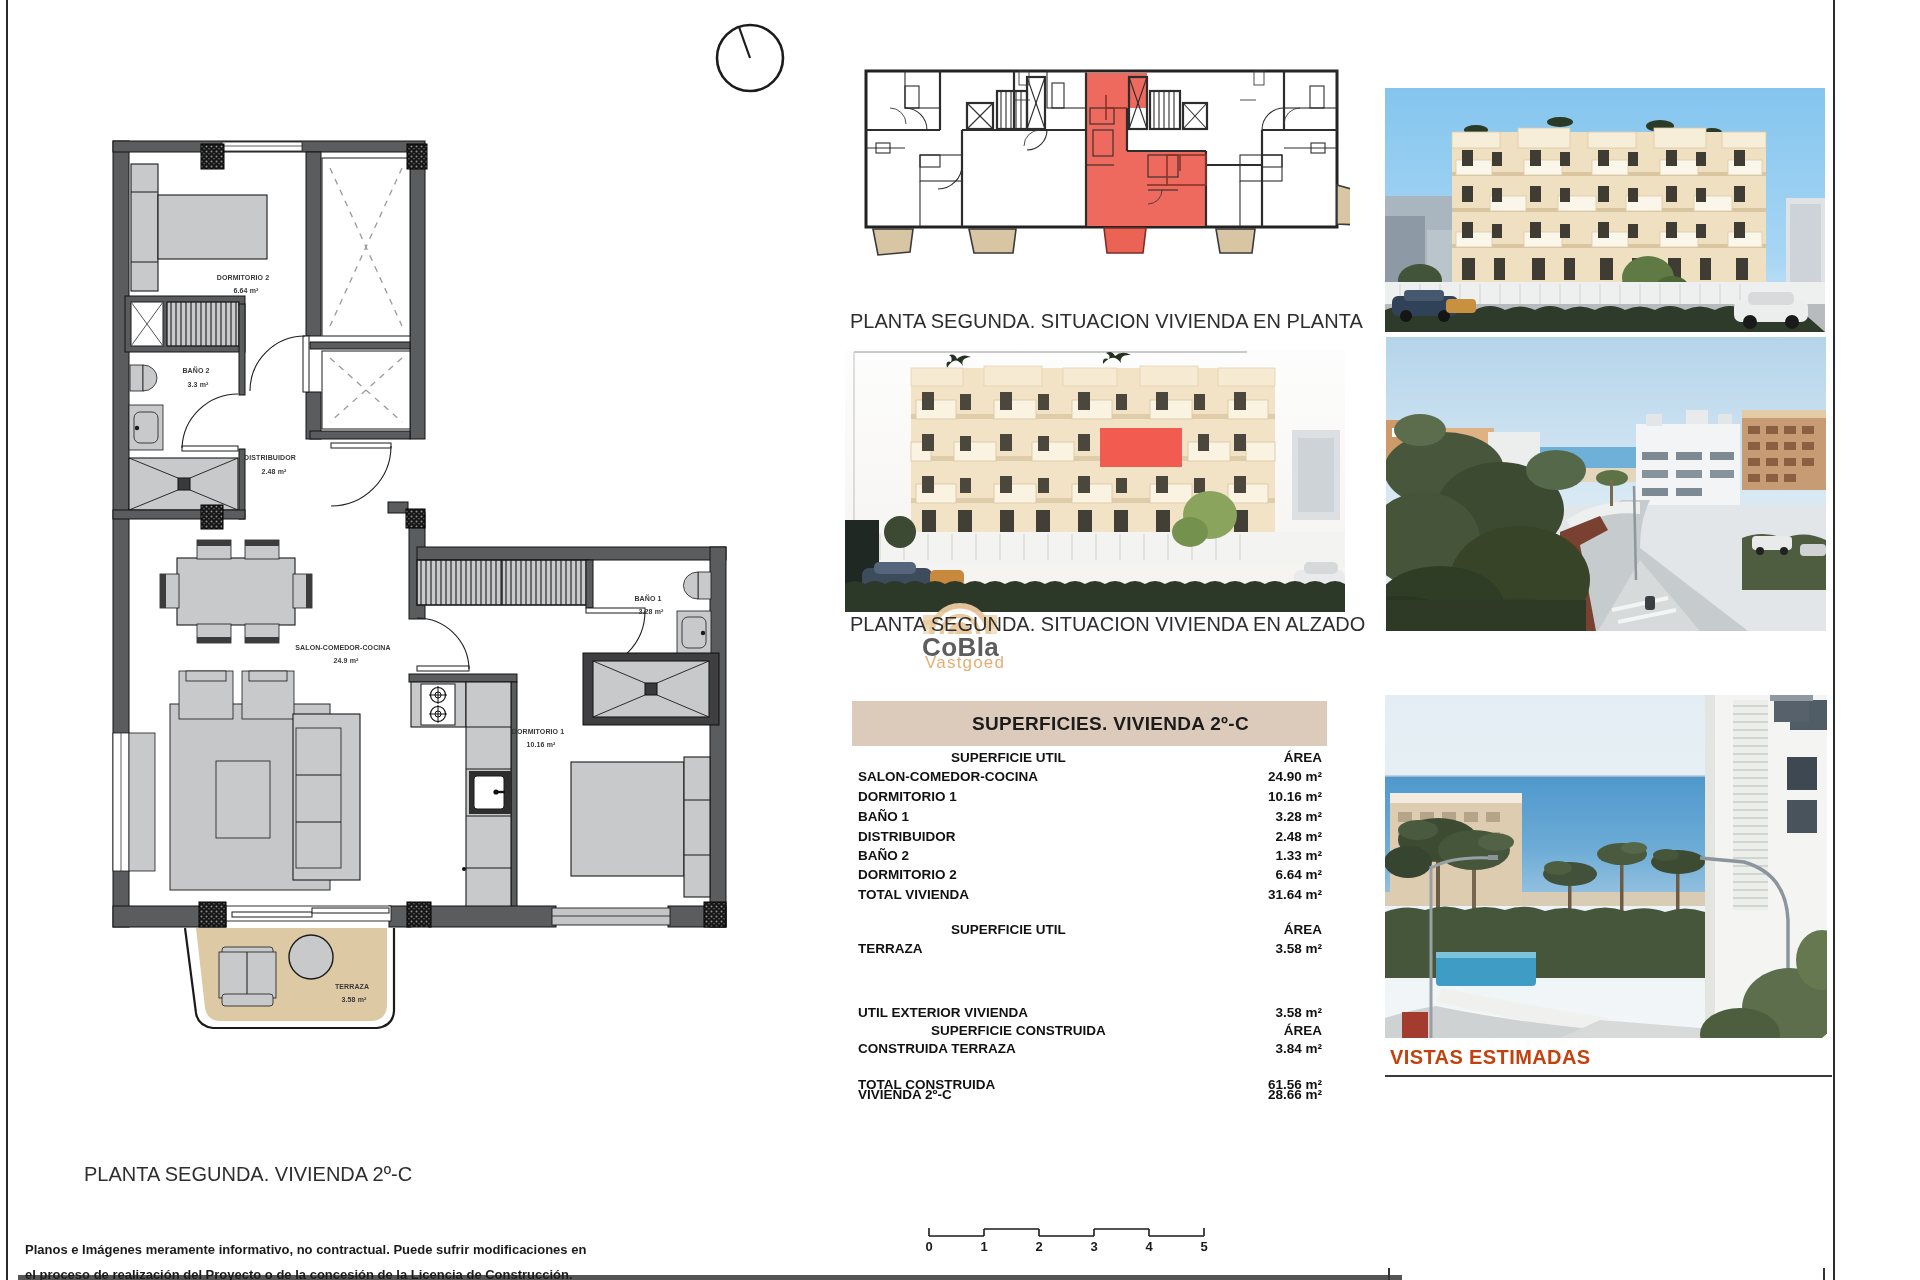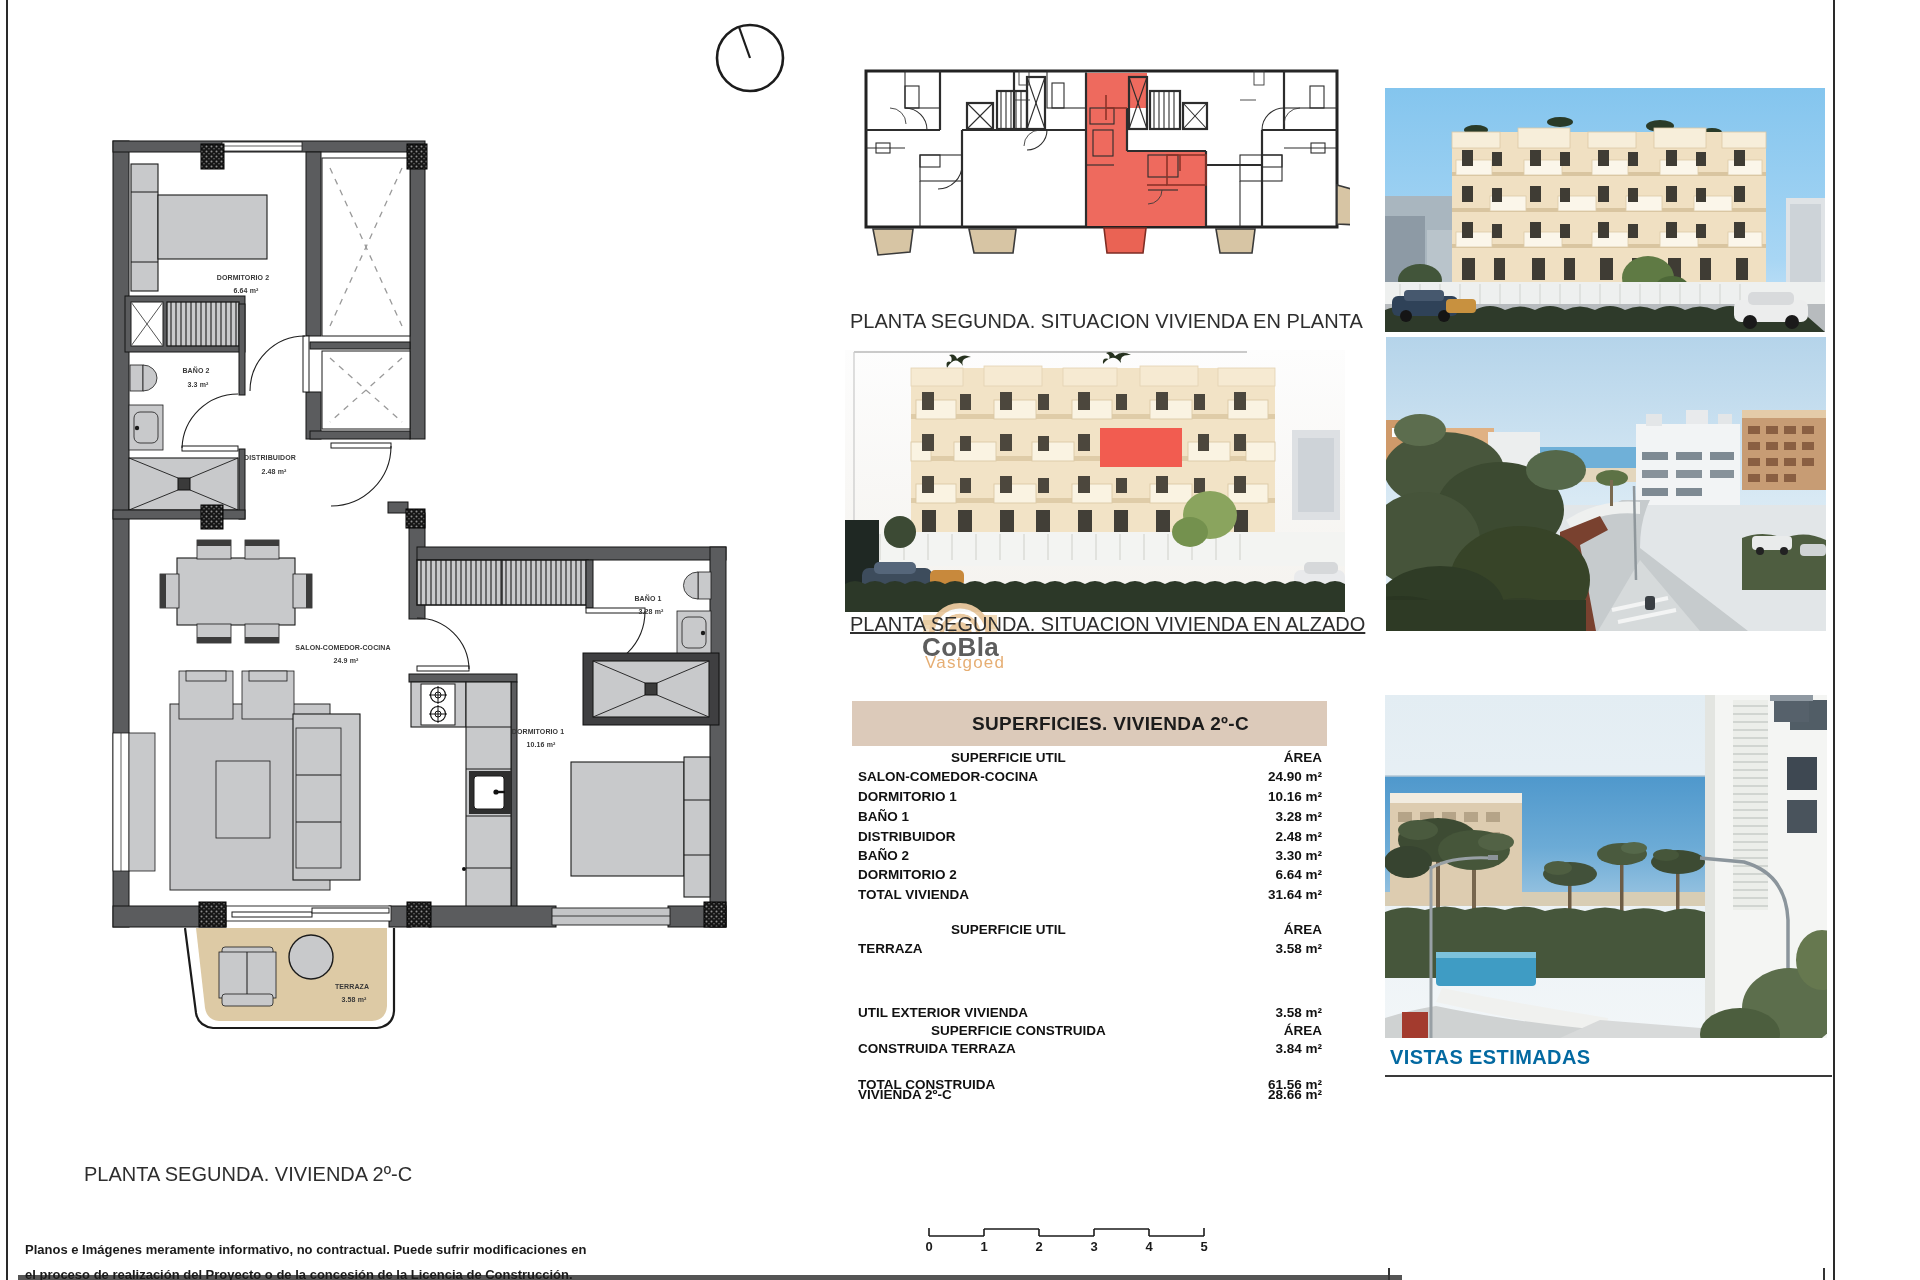--- a/index.html
+++ b/index.html
@@ -20,25 +20,25 @@
 <div class="abs" style="left:1388px;top:1268px;width:2px;height:12px;background:#333;"></div>
 <div class="abs" style="left:1823px;top:1268px;width:2px;height:12px;background:#333;"></div>
 
 <svg class="abs" style="left:700px;top:10px;" width="110" height="100" viewBox="700 10 110 100">
   <circle cx="750" cy="58" r="33" fill="none" stroke="#1c1c1c" stroke-width="2.6"></circle>
   <line x1="750" y1="58" x2="739" y2="27" stroke="#1c1c1c" stroke-width="2.2"></line>
 </svg>
 
 <div class="abs cap" style="left:850px;top:310px;">PLANTA SEGUNDA. SITUACION VIVIENDA EN PLANTA</div>
 
-<div class="abs cap" style="left:850px;top:613px;text-decoration:underline;">PLANTA SEGUNDA. SITUACION VIVIENDA EN ALZADO</div>
+<div class="abs cap" style="left:850px;top:613px;">PLANTA SEGUNDA. SITUACION VIVIENDA EN ALZADO</div>
 
 <div class="abs cap" style="left:84px;top:1163px;">PLANTA SEGUNDA. VIVIENDA 2º-C</div>
 
-<div class="abs" style="left:1390px;top:1046px;font-size:20px;font-weight:bold;color:#0369a1;letter-spacing:0.4px;">VISTAS ESTIMADAS</div>
+<div class="abs" style="left:1390px;top:1046px;font-size:20px;font-weight:bold;color:#c2410c;letter-spacing:0.4px;">VISTAS ESTIMADAS</div>
 
 <div class="abs" style="left:1385px;top:1075px;width:447px;height:2px;background:#3a3a3a;"></div>
 
 <div class="abs" style="left:25px;top:1237px;font-size:13px;font-weight:bold;color:#1b1b1b;line-height:25px;">
 Planos e Imágenes meramente informativo, no contractual. Puede sufrir modificaciones en<br>
 el proceso de realización del Proyecto o de la concesión de la Licencia de Construcción.
 </div>
 
 <svg class="abs" style="left:915px;top:1210px;" width="310" height="60" viewBox="915 1210 310 60">
   <g stroke="#1a1a1a" stroke-width="1.6" fill="none">
@@ -697,21 +697,21 @@
  .tv{position:absolute;right:0;top:0;}
 </style>
 <div class="trow" style="top:750px;">
     <span style="position:absolute;left:93px;">SUPERFICIE UTIL</span>
     <span class="tv">ÁREA</span>
   </div>
 <div class="trow" style="top:769px;">SALON-COMEDOR-COCINA<span class="tv">24.90 m²</span></div>
 <div class="trow" style="top:789px;">DORMITORIO 1<span class="tv">10.16 m²</span></div>
 <div class="trow" style="top:809px;">BAÑO 1<span class="tv">3.28 m²</span></div>
 <div class="trow" style="top:829px;">DISTRIBUIDOR<span class="tv">2.48 m²</span></div>
-<div class="trow" style="top:848px;">BAÑO 2<span class="tv">3.30 m²</span></div>
+<div class="trow" style="top:848px;">BAÑO 2<span class="tv">1.33 m²</span></div>
 <div class="trow" style="top:867px;">DORMITORIO 2<span class="tv">6.64 m²</span></div>
 <div class="trow" style="top:887px;">TOTAL VIVIENDA<span class="tv">31.64 m²</span></div>
 <div class="trow" style="top:922px;">
     <span style="position:absolute;left:93px;">SUPERFICIE UTIL</span>
     <span class="tv">ÁREA</span>
   </div>
 <div class="trow" style="top:941px;">TERRAZA<span class="tv">3.58 m²</span></div>
 <div class="trow" style="top:962px;margin-top:43px;">UTIL EXTERIOR VIVIENDA<span class="tv">3.58 m²</span></div>
 <div class="trow" style="top:1023px;">
     <span style="position:absolute;left:73px;">SUPERFICIE CONSTRUIDA</span>

